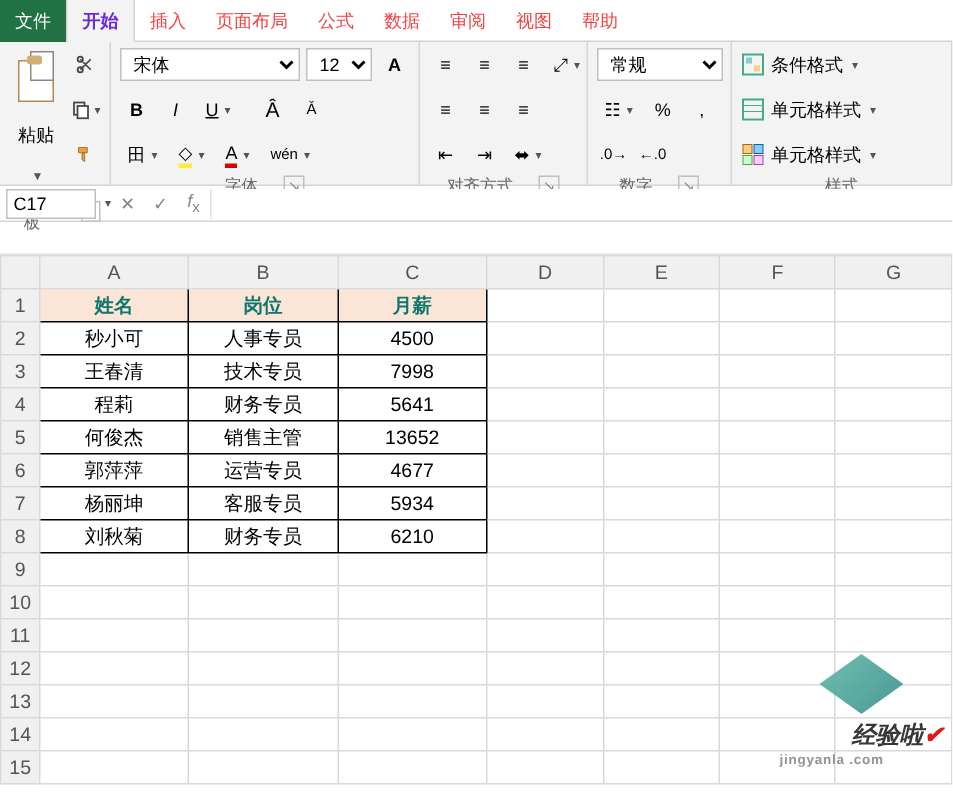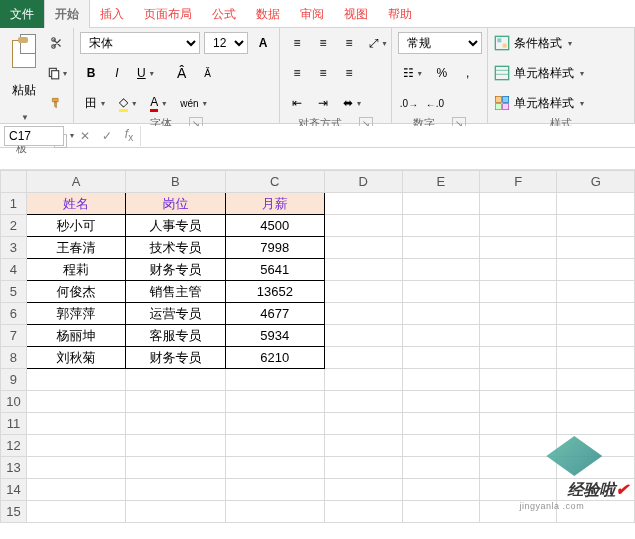--- a/index.html
+++ b/index.html
@@ -2,21 +2,21 @@
 <html><head>
 <meta charset="utf-8">
 <style>
   * { box-sizing: border-box; margin: 0; padding: 0; }
   body { font-family: "Microsoft YaHei", Arial, sans-serif; font-size: 12px; background: #fff; width: 635px; height: 539px; overflow: hidden; position: relative; }
 
   
   .menubar { display: flex; align-items: center; background: #fff; height: 28px; border-bottom: 1px solid #d4d4d4; }
   .menubar .tab { padding: 0 10px; line-height: 28px; color: #ef4444; cursor: pointer; }
   .menubar .tab.file { background: #217346; color: #fff; }
-  .menubar .tab.active { background: #f3f3f3; border: 1px solid #d4d4d4; border-bottom: none; color: #737373; font-weight: bold; }
+  .menubar .tab.active { background: #f3f3f3; border: 1px solid #d4d4d4; border-bottom: none; color: #6d28d9; font-weight: bold; }
 
   
   .ribbon { display: flex; background: #f3f3f3; border-bottom: 1px solid #d4d4d4; height: 96px; }
   .group { border-right: 1px solid #d4d4d4; padding: 4px 6px 2px 6px; display: flex; flex-direction: column; justify-content: space-between; }
   .group-label { text-align: center; color: #666; font-size: 11px; padding-top: 2px; display: flex; justify-content: center; align-items: center; gap: 17px;}
   .group-body { flex: 1; display: flex; gap: 4px; align-items: flex-start; }
   .col { display: flex; flex-direction: column; gap: 8px; align-items: flex-start; }
   .row { display: flex; gap: 4px; align-items: center; }
 
   .big-btn { display: flex; flex-direction: column; align-items: center; justify-content: center; gap: 14px; padding: 2px 4px; cursor: pointer; }
@@ -42,28 +42,28 @@
   table.grid { border-collapse: collapse; table-layout: fixed; }
   table.grid th, table.grid td { border: 1px solid #d9d9d9; font-size: 13px; height: 22px; padding: 0; text-align: center; background: #fff; }
   table.grid th { background: #f0f0f0; color: #555; font-weight: normal; }
   .corner { width: 26px; background: #f0f0f0; }
   .row-hdr { width: 26px; background: #f0f0f0; color: #555; text-align: center; }
   .colA { width: 100px; } .colB { width: 100px; } .colC { width: 100px; }
   .colD, .colE, .colF, .colG { width: 78px; }
 
   
   .data-cell { border: 1px solid #000 !important; }
-  .hdr-cell { border: 1px solid #000 !important; background: #fbe5d6 !important; color: #6d28d9; font-weight: normal; font-size: 14px; }
+  .hdr-cell { border: 1px solid #000 !important; background: #fbe5d6 !important; color: #0f766e; font-weight: bold; font-size: 14px; }
 
   
   .watermark { position: absolute; right: 6px; bottom: 28px; pointer-events: none; opacity: 0.9; }
   .wm-diamond { width: 56px; height: 40px; background: linear-gradient(135deg,#5fb9a6,#3a8e8e); clip-path: polygon(50% 0,100% 50%,50% 100%,0 50%); margin: 0 auto 4px auto; }
   .wm-text { font-weight: bold; color: #222; font-size: 16px; font-style: italic; text-shadow: 1px 1px #fff; margin-left: 48px; }
   .wm-check { color: #d00; }
-  .wm-sub { font-size: 9px; color: #888; letter-spacing: 0.5px; }
+  .wm-sub { font-size: 9px; color: #888; letter-spacing: 0.5px; font-weight: bold; }
 
   
   .clipboard-icon { width: 28px; height: 34px; position: relative; }
   .clipboard-icon .board { position: absolute; inset: 6px 2px 0 2px; background: #fff; border: 1px solid #b58a46; }
   .clipboard-icon .paper { position: absolute; top: 0; left: 10px; width: 16px; height: 20px; background: #fff; border: 1px solid #888; }
   .clipboard-icon .clip { position: absolute; top: 3px; left: 8px; width: 10px; height: 6px; background: #d0b070; border-radius: 2px; }
 
   .brush-icon svg, .scissors-icon svg { width: 14px; height: 14px; }
 
   .style-item { display: flex; align-items: center; gap: 4px; height: 22px; cursor: pointer; white-space: nowrap; }

